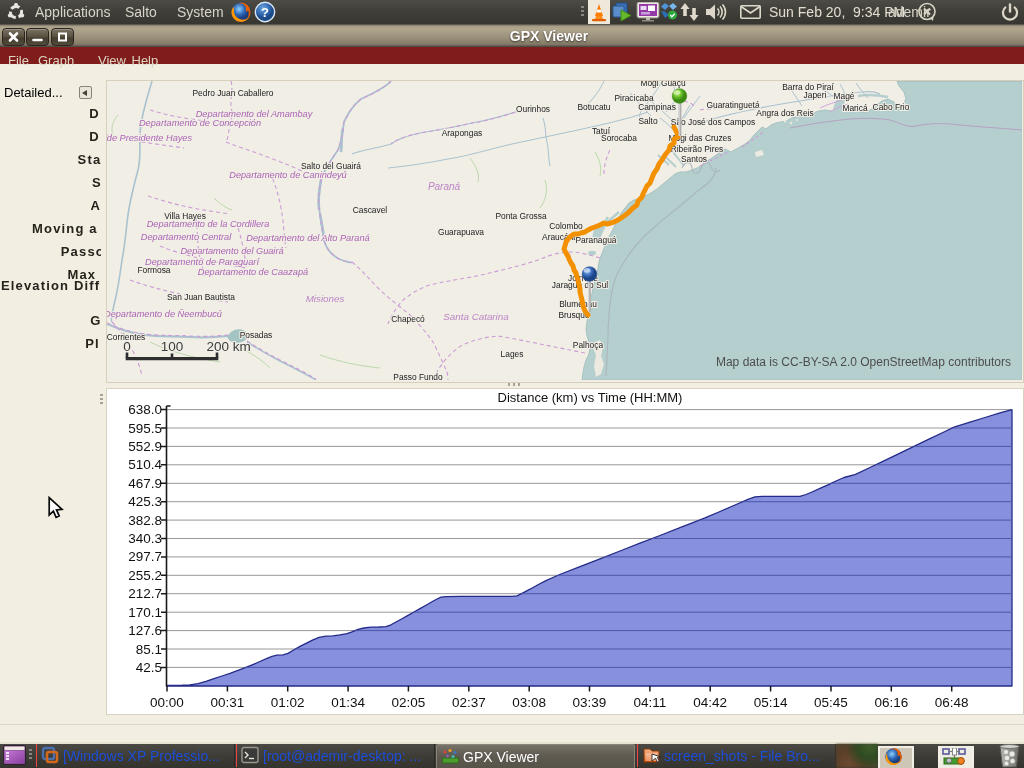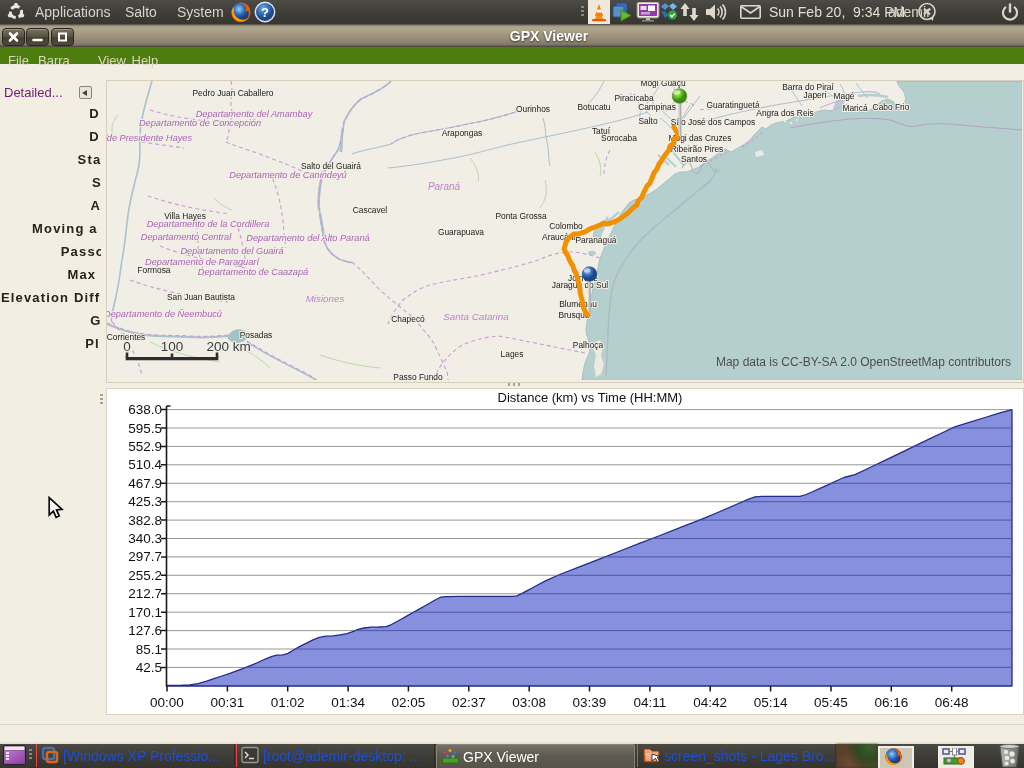--- a/index.html
+++ b/index.html
@@ -1,25 +1,25 @@
 <!DOCTYPE html>
 <html><head><meta charset="utf-8"><title>GPX Viewer</title><style>
 html,body{margin:0;padding:0}
 body{width:1024px;height:768px;position:relative;overflow:hidden;background:#f2eee2;font-family:"Liberation Sans",sans-serif}
 .abs{position:absolute}
 #toppanel{left:0;top:0;width:1024px;height:24px;background:linear-gradient(180deg,#4c4b46 0%,#403f3a 45%,#373631 100%);color:#d8d4c8;font-size:14px}
 #toppanel .mi{position:absolute;top:3.5px;color:#d8d4c8}
 #titlebar{left:0;top:24px;width:1024px;height:22.5px;background:linear-gradient(180deg,#45433f 0%,#a79d86 9%,#b0a68e 20%,#998f7a 60%,#847a67 88%,#5c5850 96%,#413f3a 100%)}
 .wbtn{position:absolute;top:4px;width:21px;height:16px;border:1px solid #2a261f;border-radius:4px;background:linear-gradient(180deg,#7a7163 0%,#57503f 50%,#453e30 55%,#51493a 100%);box-shadow:inset 0 1px 0 rgba(255,255,255,.25)}
 #wtitle{position:absolute;top:3.5px;left:469px;width:160px;text-align:center;font-weight:bold;font-size:14px;color:#fff;text-shadow:0 1px 2px #39342b}
-#menubar{left:0;top:46.5px;width:1024px;height:17px;background:#4d7c0f;color:#ddd5c2;font-size:13px}
+#menubar{left:0;top:46.5px;width:1024px;height:17px;background:#7f1d1d;color:#ddd5c2;font-size:13px}
 #menubar span{position:absolute;top:6px}
 #sidebar{left:0;top:72px;width:100.5px;height:300px;overflow:hidden}
 .slab{position:absolute;font-weight:bold;font-size:13px;letter-spacing:1.15px;color:#26221c;white-space:nowrap}
-#detlab{position:absolute;left:4px;top:85px;font-size:13px;color:#701a75}
+#detlab{position:absolute;left:4px;top:85px;font-size:13px;color:#000000}
 #colbtn{position:absolute;left:79px;top:86px;width:11px;height:11px;border:1px solid #8a8478;border-radius:2px;background:#eae5d9}
 #colbtn:after{content:"";position:absolute;left:2px;top:2.5px;border-right:5px solid #44403a;border-top:3px solid transparent;border-bottom:3px solid transparent}
 #mapframe{left:105.5px;top:80px;width:916.5px;height:301px;border:1.2px solid #d7cebc;background:#f1eee6}
 #chartframe{left:105.5px;top:387.5px;width:916.5px;height:325.5px;border:1.2px solid #d9d2c1;background:#fff}
 #botline{left:0;top:724px;width:1024px;height:1px;background:#ddd7c9}
 #botpanel{left:0;top:742px;width:1024px;height:26px;background:linear-gradient(180deg,#4a4943 0%,#3d3c37 50%,#34332e 100%);border-top:2px solid #e8e2d2;box-sizing:border-box}
 .tbtn{position:absolute;top:743.5px;height:23px;font-size:14px;color:#1d4ed8;border-left:1px solid #ef4444;border-right:1px solid #2c2b27}
 .tbtn .tl{position:absolute;top:4px;white-space:nowrap;overflow:hidden}
 #gpxbtn{background:linear-gradient(180deg,#787368 0%,#5f5b52 45%,#565349 100%);color:#fff;border:1px solid #8a857b;border-bottom:none;border-radius:2px 2px 0 0}
 .ibox{position:absolute;top:746px;width:32px;height:20px;border:2px solid #f2efe7}
@@ -131,37 +131,37 @@
         <path d="M6.5 11h8" stroke="#fff" stroke-width="2.6" stroke-linecap="round"></path>
       </svg></div>
 <div class="wbtn" style="left:51px"><svg width="21" height="16" viewBox="0 0 21 16">
         <rect x="7" y="4.5" width="7" height="7" fill="none" stroke="#fff" stroke-width="2"></rect>
       </svg></div>
 <div id="wtitle">GPX Viewer</div>
 </div>
 
 <div class="abs" id="menubar">
 <span style="left:8px">File</span>
-    <span style="left:38px">Barra</span>
+    <span style="left:38px">Graph</span>
     <span style="left:98px">View</span>
     <span style="left:131.5px">Help</span>
 </div>
 
 <div id="detlab">Detailed...</div>
 <div id="colbtn"></div>
 <div class="abs" id="sidebar">
 <span class="slab" style="left:89.2px;top:34px">D</span>
 <span class="slab" style="left:89.2px;top:57px">D</span>
 <span class="slab" style="left:77.6px;top:80px">Sta</span>
 <span class="slab" style="left:92px;top:103px">Sto</span>
 <span class="slab" style="left:90.6px;top:126px">A</span>
 <span class="slab" style="left:32.1px;top:149px">Moving a</span>
 <span class="slab" style="left:60.8px;top:172px">Passo</span>
 <span class="slab" style="left:67.5px;top:195px">Max</span>
-<span class="slab" style="left:1px;top:218px">Elevation Diff</span>
+<span class="slab" style="left:1px;top:206px">Elevation Diff</span>
 <span class="slab" style="left:90.3px;top:241px">G</span>
 <span class="slab" style="left:85.2px;top:264px">Pl</span>
 </div>
 
 <div class="abs" id="mapframe"></div>
 <svg class="abs" id="mapsvg" style="left:107px;top:81px" width="915" height="299" viewBox="107 81 915 299">
 <rect x="107" y="81" width="915" height="299" fill="#f1eee6"></rect>
 <polygon points="897,81.5 899,86 904,92 906,99 903,104 899,107 894,102 888,99 882,101 877,105 872,109 866,112 860,112 854,110 848,108 843,110 837,109 831,111 825,110 819,111 813,113 806,114 799,116 792,118 786,121 781,122 776,123 771,125 766,129 762,127 758,131 754,135 750,140 745,144 738,148 731,152 725,149 719,153 712,158 707,161 703,165 697,168 692,170 686,172 680,172 675,174 669,179 663,184 657,189 651,193 645,196 639,199 634,200 629,203 625,208 622,212 619,217 616,222 614,227 612,231 609,237 607,241 605,246 603,251 601,256 599,262 598,268 597,274 595,280 593,287 592,294 590,301 589,308 588,315 587,322 586,329 587,336 589,342 590,348 589,354 586,360 584,367 583,373 582,380 1022,380 1022,81.5" fill="#b5cfce" stroke="#a6c2c1" stroke-width="1"></polygon>
     <path d="M858,96 C868,94 878,95 888,97" fill="none" stroke="#b5cfce" stroke-width="2.4"></path>
     <polygon points="832,112 835,103 838,97 842,94 845,100 843,107 847,112 839,114" fill="#b5cfce"></polygon>
@@ -389,21 +389,21 @@
 <div class="tbtn" style="left:637px;width:197px">
     <svg style="position:absolute;left:4px;top:2px" width="19" height="19" viewBox="0 0 19 19">
       <linearGradient id="fb4" x1="0" y1="0" x2="0" y2="1">
         <stop offset="0" stop-color="#f6b28a"></stop>
         <stop offset="1" stop-color="#e05a10"></stop>
       </linearGradient>
       <path d="M2,3 h6 l2,2 h7 v11 h-15 z" fill="url(#fb4)" stroke="#8a3a08"></path>
       <rect x="3.5" y="7" width="12" height="8" fill="#fff" opacity=".35"></rect>
       <path d="M10,8 l0,7 3.5,-2.8 2,4 1.8,-0.9 -2,-3.9 3,-0.6 z" fill="#fff" stroke="#222" stroke-width="0.9"></path>
     </svg>
-    <span class="tl" style="left:26px">screen_shots - Lages Bro...</span>
+    <span class="tl" style="left:26px">screen_shots - File Bro...</span>
   </div>
 <div class="abs" style="left:836px;top:744px;width:42px;height:24px;background:radial-gradient(circle at 80% 10%,#3f5e2c 0%,#2f4a22 30%,transparent 60%),radial-gradient(circle at 30% 80%,#6b4a30 0%,#5a3e28 40%,#4a5232 100%);filter:blur(1px)"></div>
 <div class="ibox" style="left:878px;background:#cdc5b5"></div>
 <svg class="abs" style="left:884px;top:747px" width="19" height="19" viewBox="0 0 22 22">
     <radialGradient id="ffb2" cx="40%" cy="35%">
       <stop offset="0%" stop-color="#8fd0ff"></stop>
       <stop offset="60%" stop-color="#2a65b4"></stop>
       <stop offset="100%" stop-color="#1a3f7e"></stop>
     </radialGradient>
     <circle cx="11" cy="11" r="9.5" fill="url(#ffb2)"></circle>

